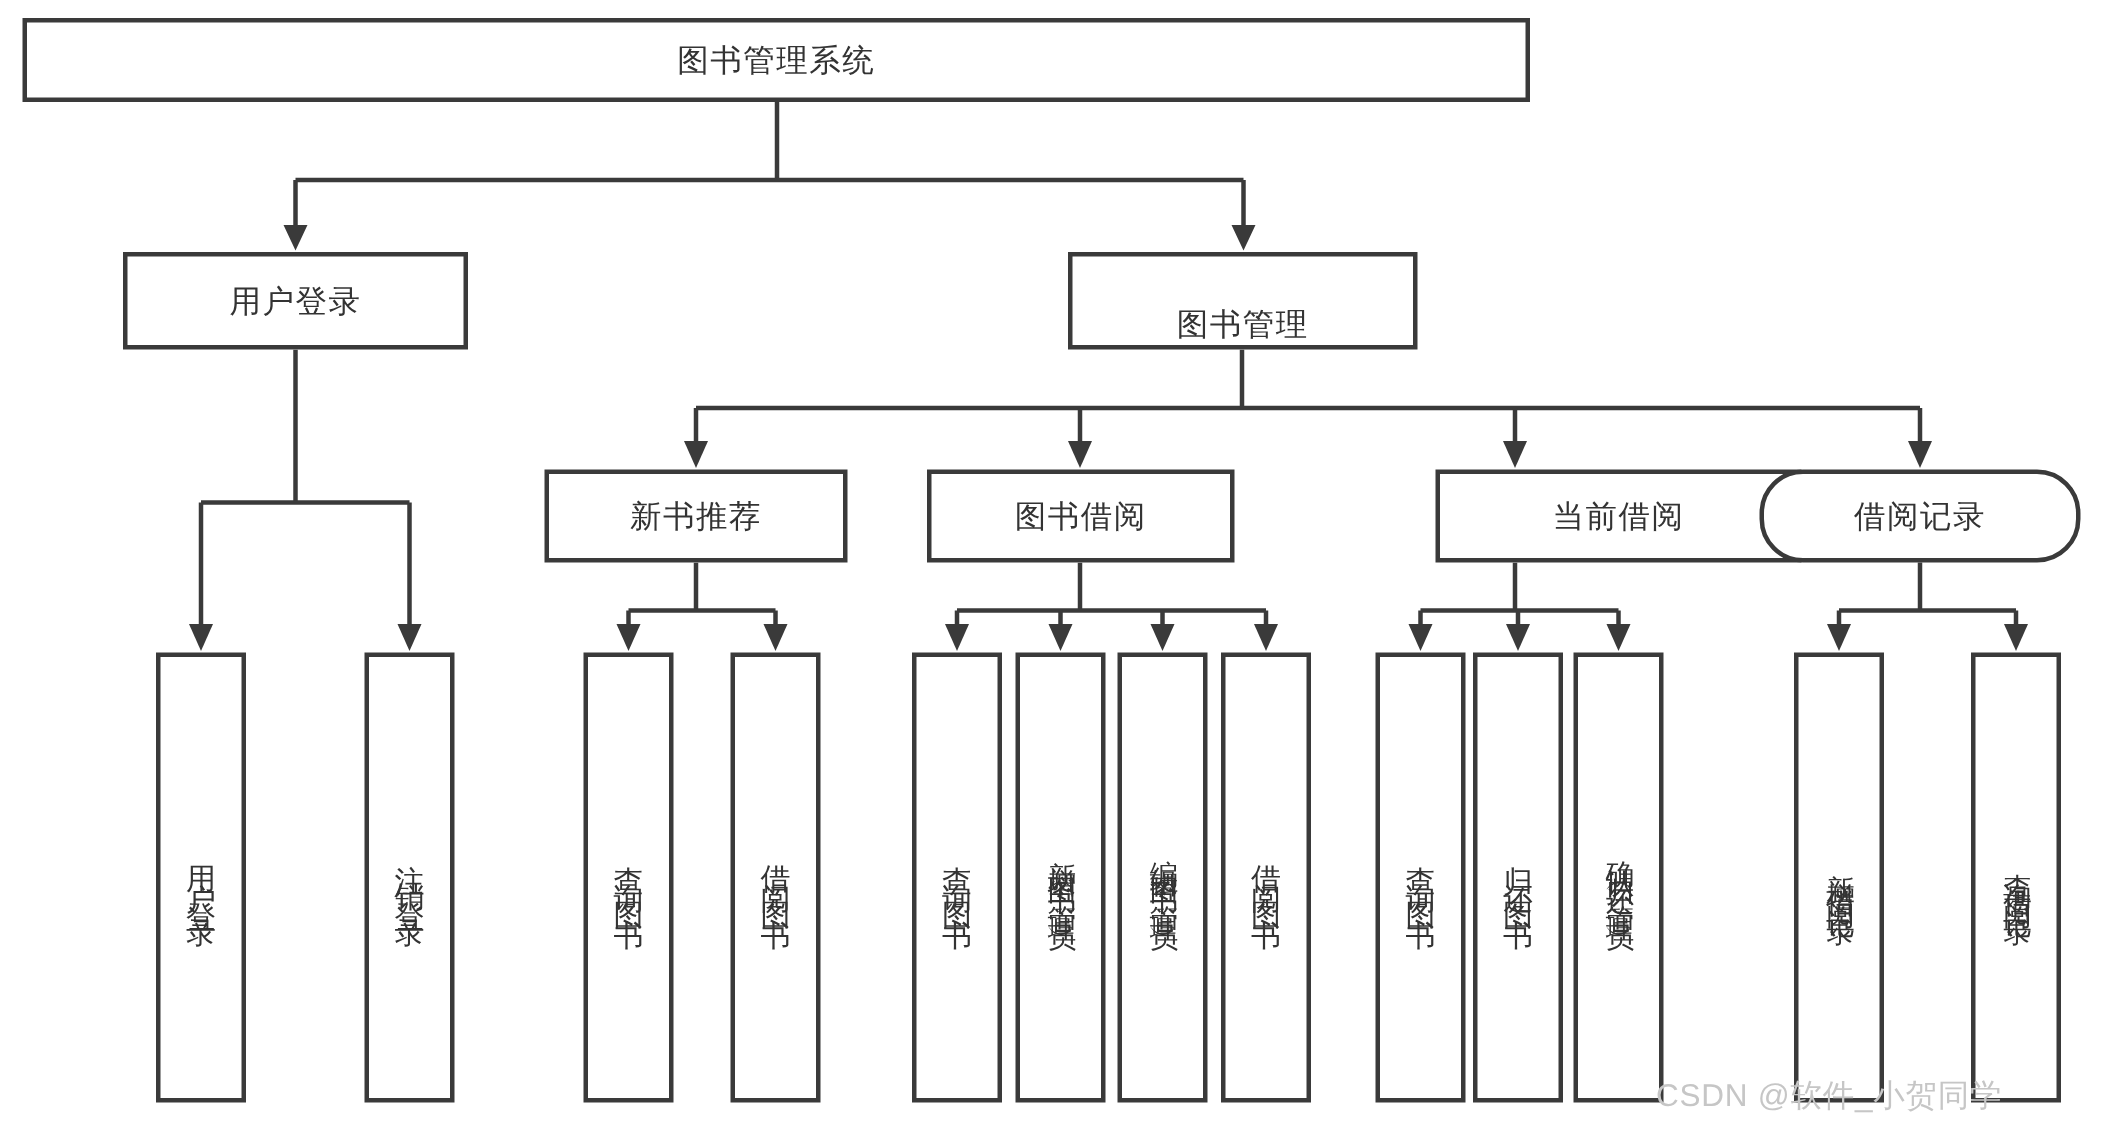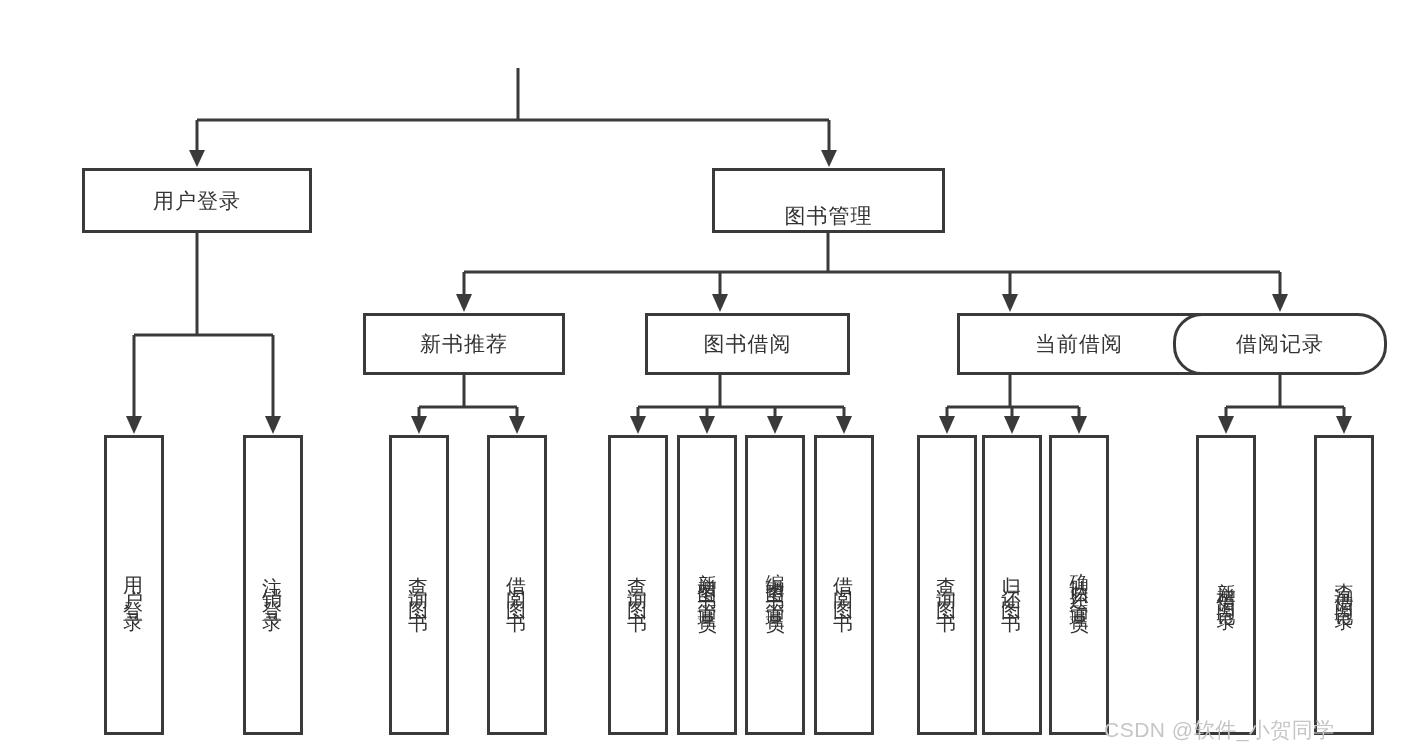--- a/index.html
+++ b/index.html
@@ -114,32 +114,35 @@
     <polygon points="1071,416 1087,416 1079,434" stroke="none"></polygon>
 
     <line x1="1280" y1="375" x2="1280" y2="407"></line>
     <line x1="1226" y1="407" x2="1344" y2="407"></line>
     <line x1="1226" y1="407" x2="1226" y2="418"></line>
     <polygon points="1218,416 1234,416 1226,434" stroke="none"></polygon>
     <line x1="1344" y1="407" x2="1344" y2="418"></line>
     <polygon points="1336,416 1352,416 1344,434" stroke="none"></polygon>
   </svg>
 
+  <div class="node h-label" style="left:15px; top:12px; width:1005px; height:56px;">
+    <span>图书管理系统</span>
+  </div>
 
   <div class="node h-label" style="left:82px; top:168px; width:230px; height:65px;">
     <span>用户登录</span>
   </div>
   <div class="node h-label" style="left:712px; top:168px; width:233px; height:65px;align-items:flex-end;">
     <span>图书管理</span>
   </div>
 
   <div class="node h-label" style="left:363px; top:313px; width:202px; height:62px;">
     <span>新书推荐</span>
   </div>
-  <div class="node h-label" style="left:618px; top:313px; width:205px; height:62px;margin-left:27px;">
+  <div class="node h-label" style="left:618px; top:313px; width:205px; height:62px;">
     <span>图书借阅</span>
   </div>
   <div class="node h-label" style="left:957px; top:313px; width:244px; height:62px;">
     <span>当前借阅</span>
   </div>
   <div class="node h-label" style="left:1173px; top:313px; width:214px; height:62px;border-radius:29px;">
     <span>借阅记录</span>
   </div>
 
   <div class="node leaf" style="left:104px;">

